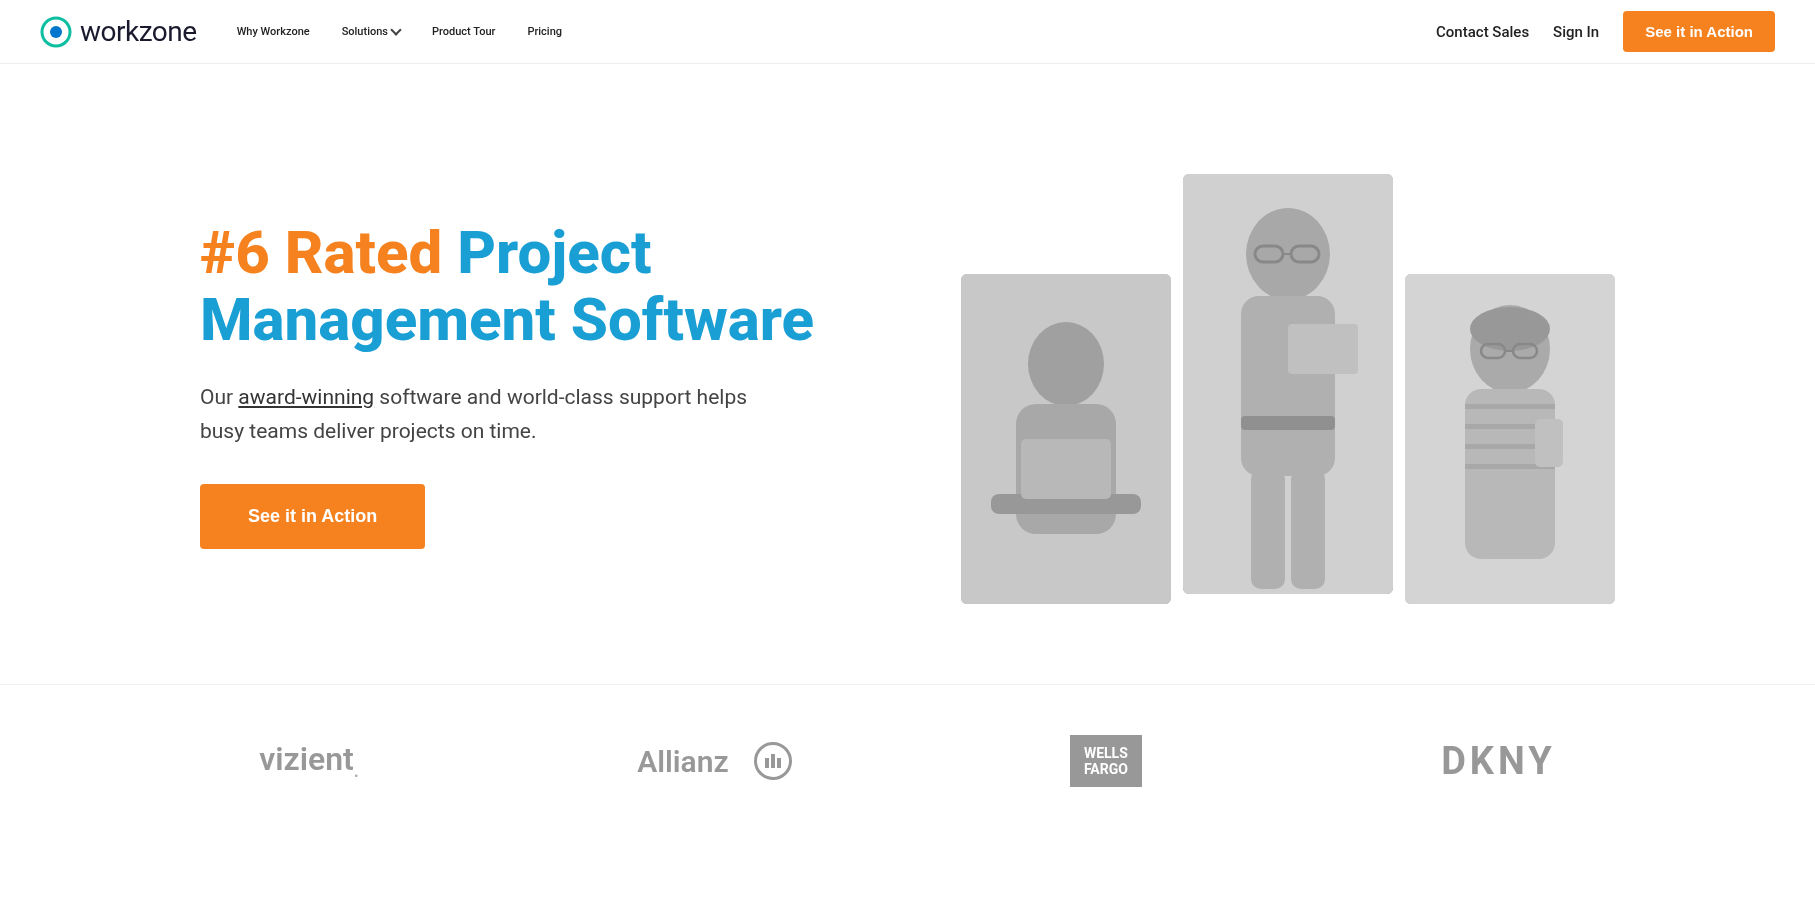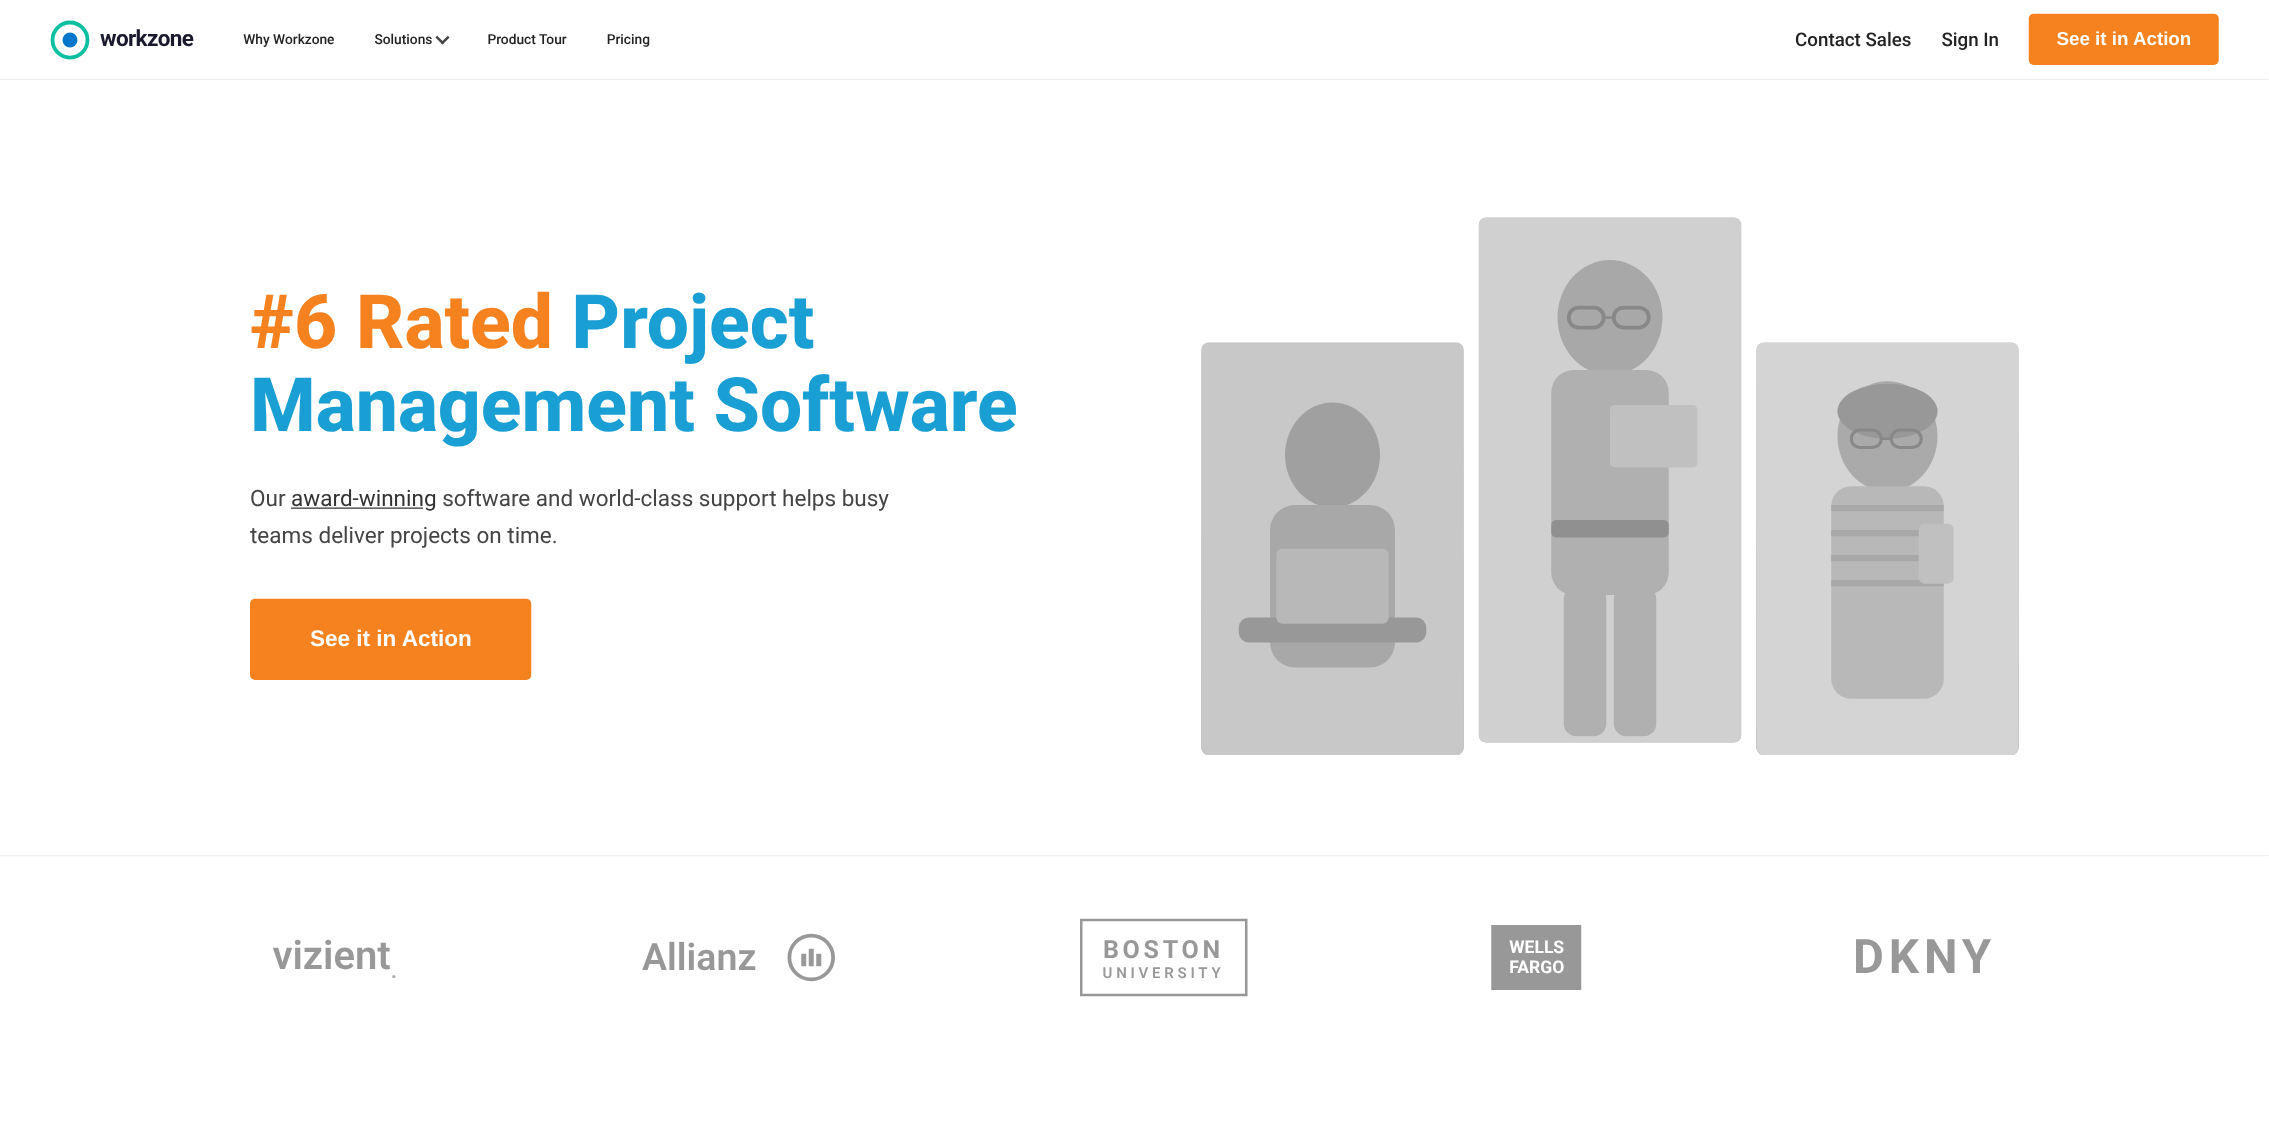--- a/index.html
+++ b/index.html
@@ -22,22 +22,22 @@
       align-items: center;
       gap: 8px;
       margin-right: 40px;
       text-decoration: none;
     }
     .nav-logo-icon {
       width: 32px;
       height: 32px;
     }
     .nav-logo-text {
-      font-size: 18px;
-      font-weight: 700;
+      font-size: 28px;
+      font-weight: 400;
       color: #1a1a2e;
       letter-spacing: -0.5px;
     }
     .nav-links {
       display: flex;
       align-items: center;
       gap: 32px;
       flex: 1;
     }
     .nav-link {
@@ -92,21 +92,21 @@
       font-size: 60px;
       font-weight: 800;
       line-height: 1.12;
       margin-bottom: 28px;
       color: #1a9fd4;
     }
     .hero-title .highlight {
       color: #f5821f;
     }
     .hero-desc {
-      font-size: 18px;
+      font-size: 21px;
       color: #444;
       line-height: 1.6;
       margin-bottom: 36px;
       max-width: 560px;
     }
     .hero-desc a {
       color: #333;
       text-decoration: underline;
     }
     .hero-cta-btn {
@@ -360,26 +360,20 @@
       <span class="logo-text" style="font-size:30px; font-weight:600; letter-spacing:0; margin-right:4px;">Allianz</span>
       <div class="allianz-circle">
         <div class="allianz-bars">
           <div class="allianz-bar" style="height:10px;"></div>
           <div class="allianz-bar" style="height:14px;"></div>
           <div class="allianz-bar" style="height:10px;"></div>
         </div>
       </div>
     </div>
 
-    <div class="logo-item">
-      <div class="logo-boston">
-        <div class="boston-top">BOSTON</div>
-        <div class="boston-bottom">UNIVERSITY</div>
-      </div>
-    </div>
 
     <div class="logo-item">
       <div class="logo-wells">
         <div class="wells-text">WELLS</div>
         <div class="wells-text">FARGO</div>
       </div>
     </div>
 
     <div class="logo-item">
       <span class="logo-text logo-dkny">DKNY</span>

